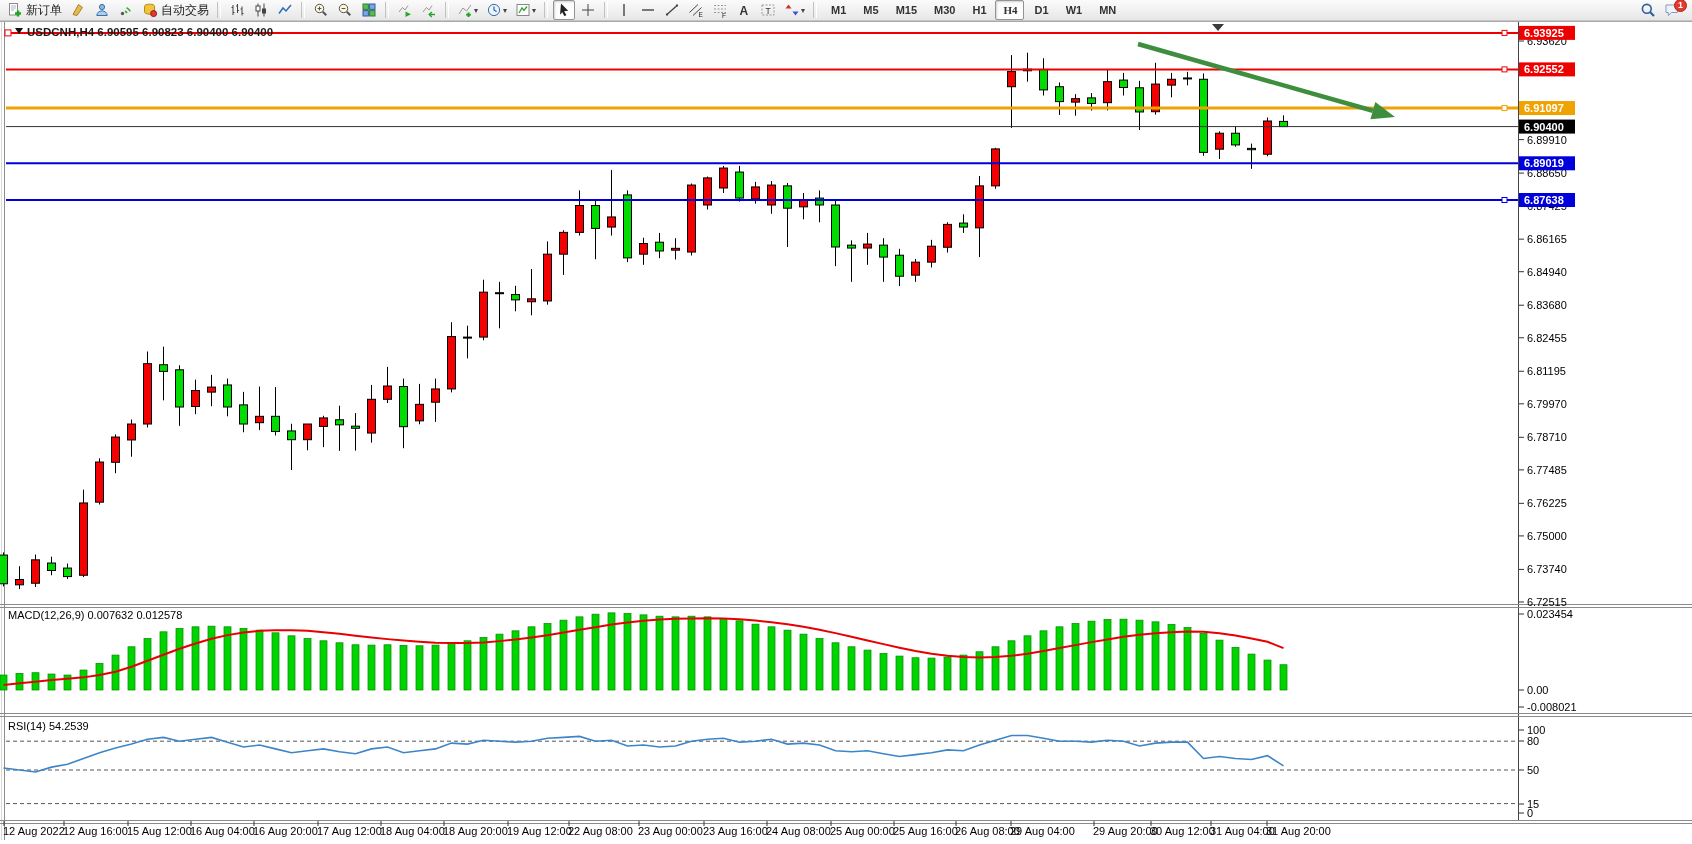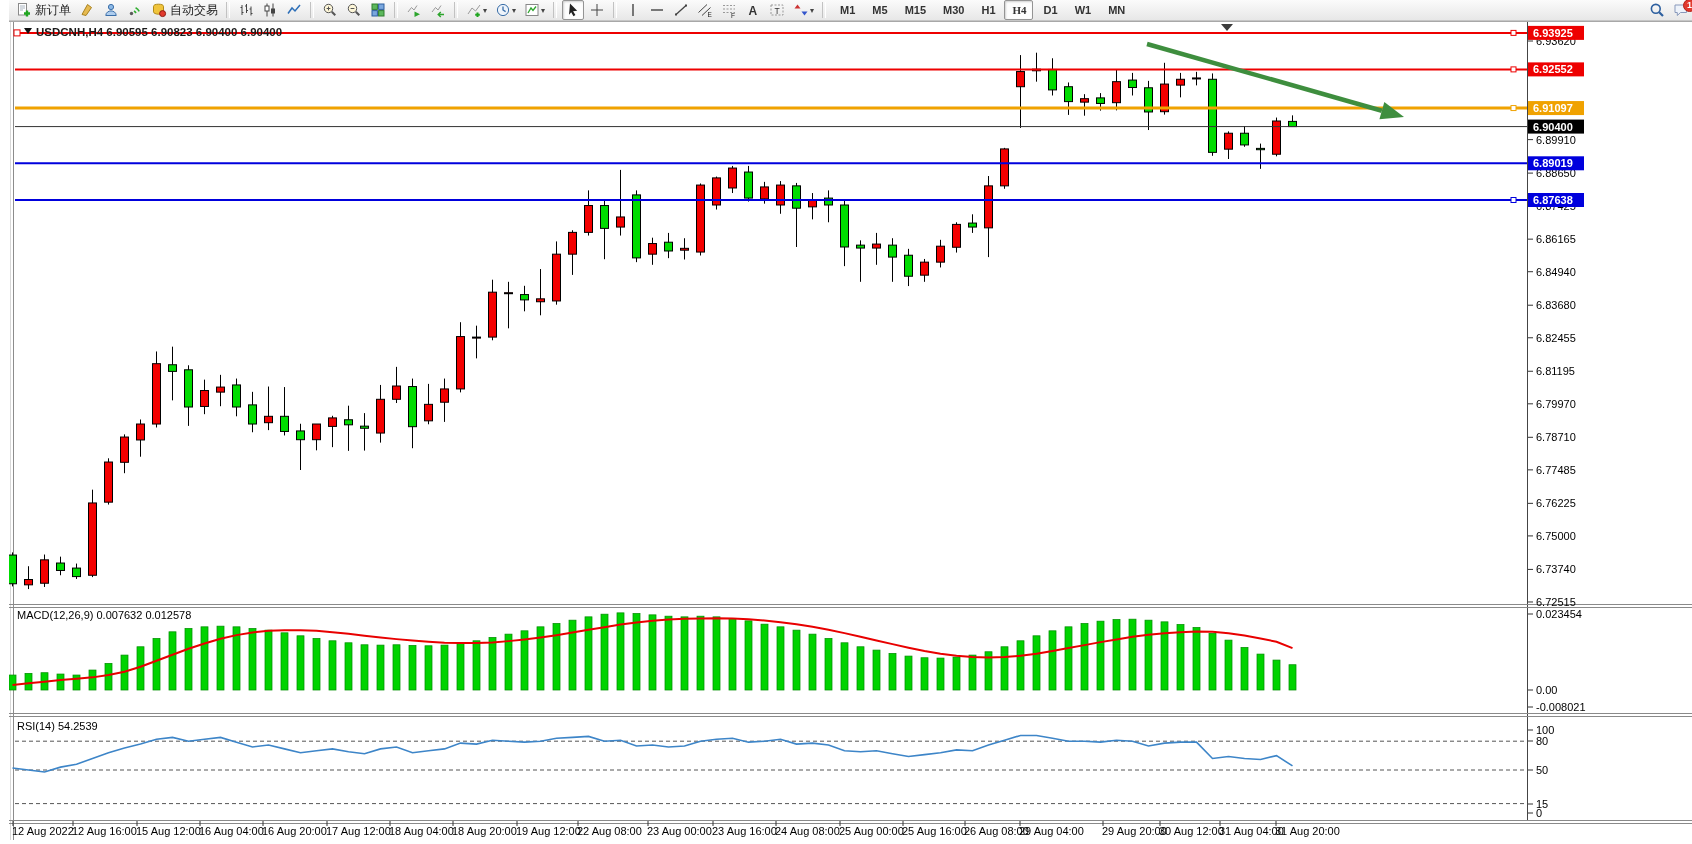--- a/index.html
+++ b/index.html
@@ -1,17 +1,17 @@
 <!DOCTYPE html>
 <html><head>
 <meta charset="utf-8">
 <style>
   html,body{margin:0;padding:0;background:#fff;width:1692px;height:844px;overflow:hidden;
     font-family:"Liberation Sans",sans-serif;}
-  #stage{position:relative;width:1508px;height:844px;background:#fdba74;margin-left:9px;}
+  #stage{position:relative;width:1508px;height:844px;background:#fdba74;}
   #toolbar{position:absolute;top:0;left:0;width:1692px;height:21px;z-index:5;
     background:linear-gradient(#fbfbfb,#e7e7e7);border-bottom:1px solid #c6c6c6;
     display:flex;align-items:center;padding-left:3px;box-sizing:border-box;}
   .tb-btn{display:inline-flex;align-items:center;height:18px;padding:0 2px;margin:0 1px;
     border:1px solid transparent;border-radius:2px;font-size:12px;color:#222;cursor:default;white-space:nowrap;}
   .tb-btn.active{background:#fdfdfd;border:1px solid #949494;box-shadow:inset 1px 1px 2px rgba(0,0,0,.18);font-family:Liberation Serif, serif;}
   .tb-btn .lbl{margin-left:3px;}
   .tb-btn.tf{font-size:11px;color:#333;padding:0 5px;font-weight:bold;}
   .caret{font-size:8px;color:#444;margin-left:1px;}
   .sep{width:2px;height:16px;border-left:1px solid #c2c2c2;border-right:1px solid #ffffff;margin:0 4px;}

